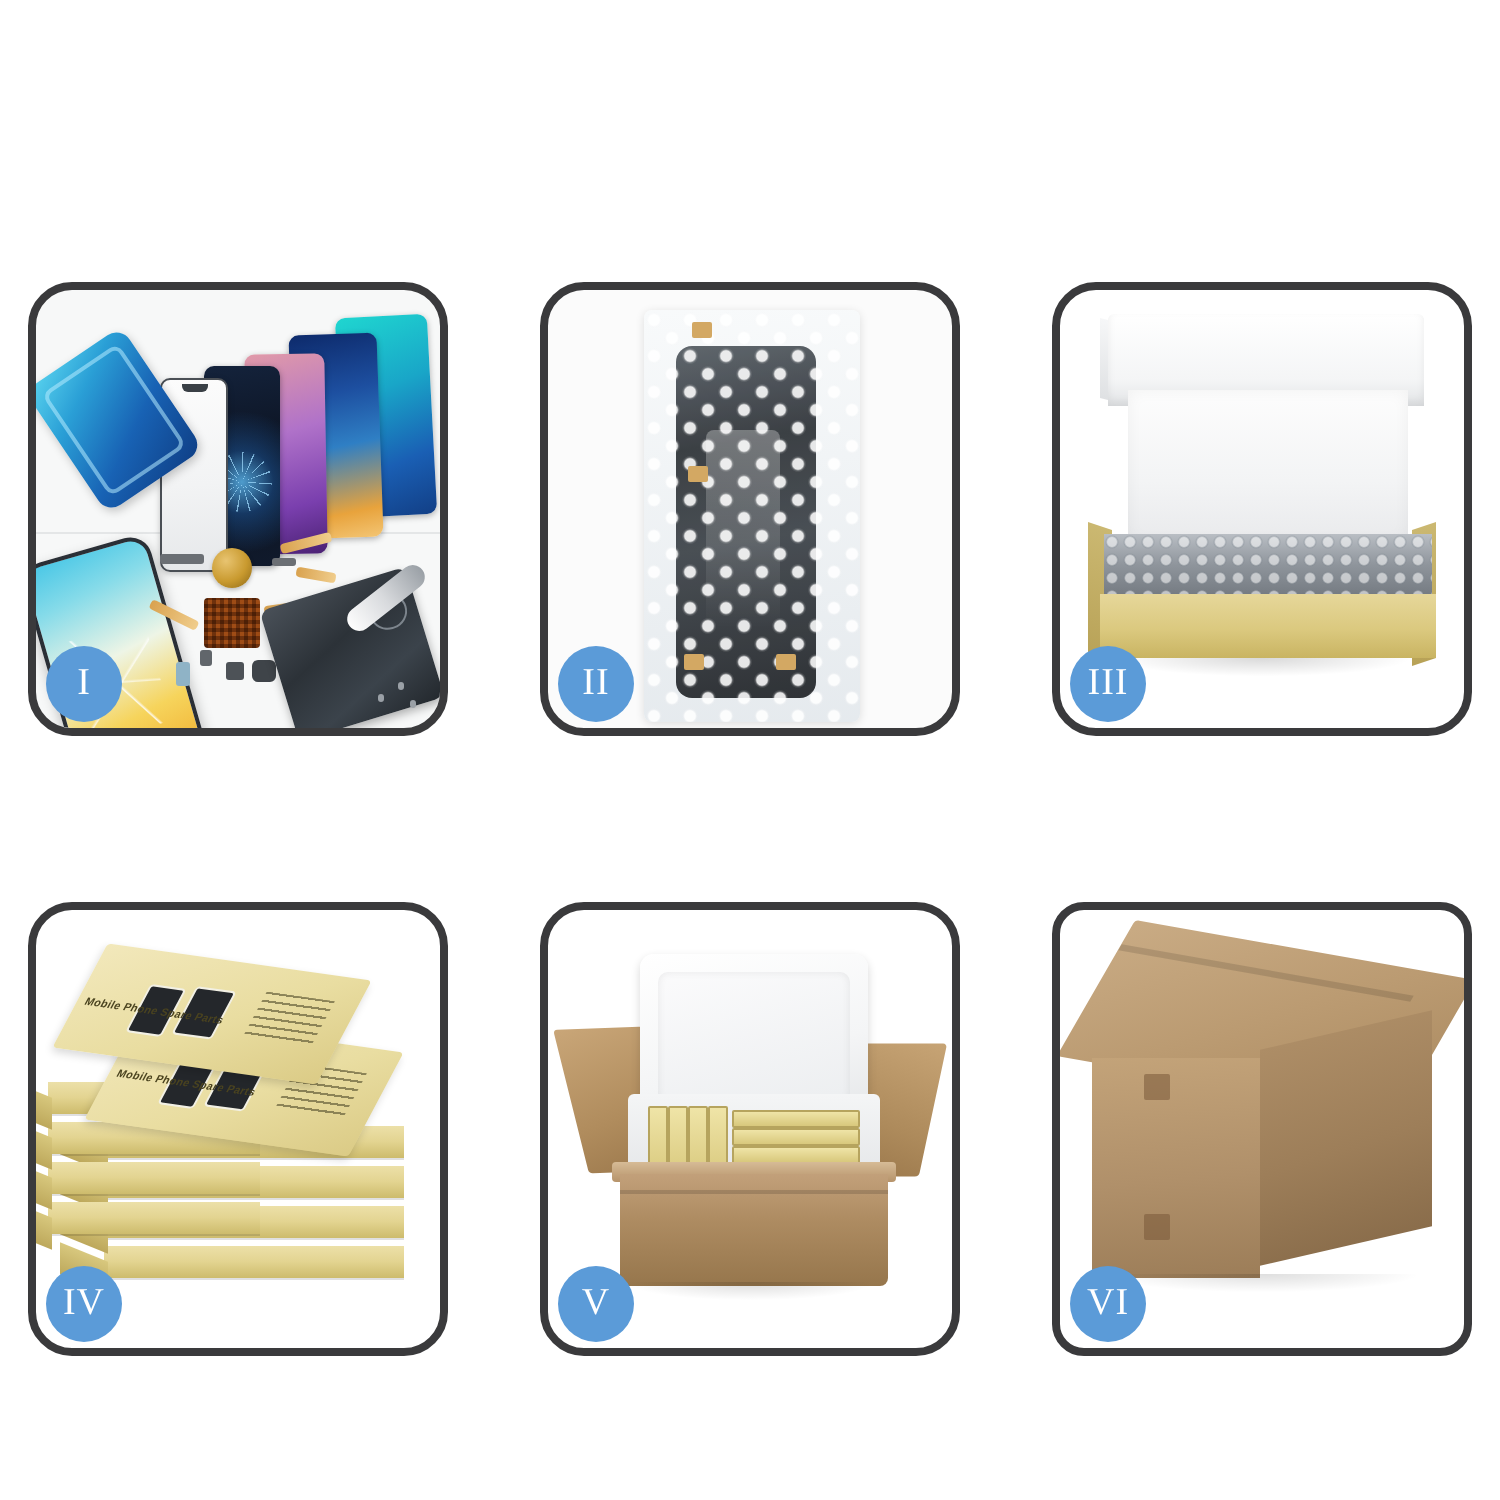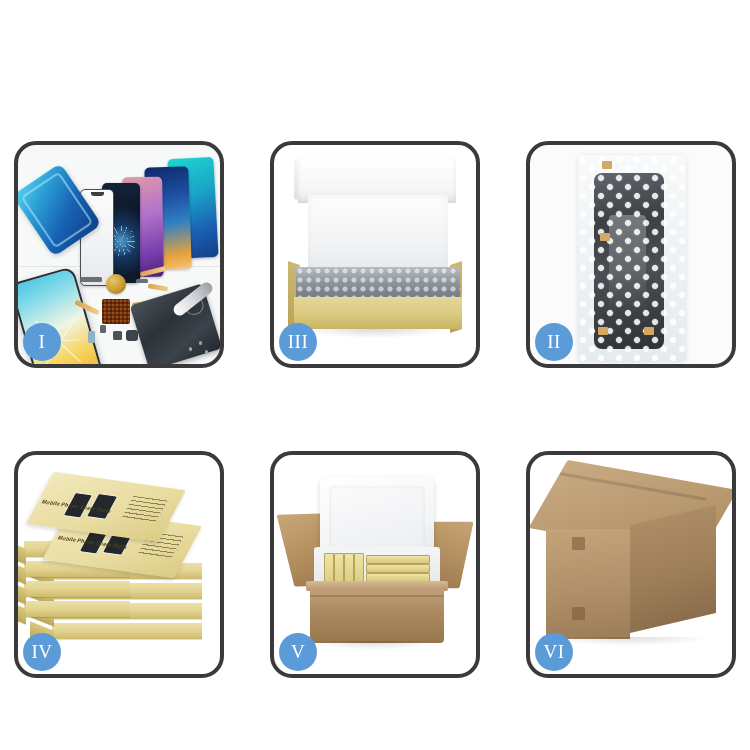--- a/index.html
+++ b/index.html
@@ -446,21 +446,21 @@
     position: absolute; left: 32px; top: 126px; width: 142px; height: 10px;
     background: linear-gradient(180deg,#d6bb96,#b6936a);
     border-radius: 2px;
   }
   .p5 .shadow {
     position: absolute; left: 40px; right: 40px; top: 186px; height: 9px;
     background: radial-gradient(ellipse at 50% 0%, rgba(0,0,0,.14), rgba(0,0,0,0) 72%);
   }
 
   
-  .p6 { background: #ffffff; }
+  .p6 { background: #ffffff; border-radius: 16px; }
   .p6 .top {
     position: absolute; left: 18px; top: 20px; width: 170px; height: 68px;
     background: linear-gradient(150deg,#c9ab84 0%,#bb9b72 50%,#ab8a60 100%);
     transform: skew(-30deg, 10deg);
     border-radius: 2px;
   }
   .p6 .seam {
     position: absolute; left: 30px; top: 30px; width: 146px; height: 3px;
     background: rgba(0,0,0,.12);
     transform: skew(-30deg, 10deg) rotate(0deg);
@@ -529,53 +529,53 @@
         <div class="flex" style="left:122px;top:124px;width:26px;height:5px;transform:rotate(-14deg);"></div>
         <div class="flex" style="left:130px;top:140px;width:20px;height:5px;transform:rotate(10deg);"></div>
 
         <div class="board"></div>
         <div class="tool"></div>
         <div class="screw" style="right:18px;top:196px;"></div>
         <div class="screw" style="right:28px;top:202px;"></div>
         <div class="screw" style="right:12px;top:205px;"></div>
       </div>
       <div class="badge">I</div>
+    </div>
+
+    <div class="panel p2">
+      <div class="stage">
+        <div class="bag">
+          <div class="inner">
+            <div class="cut"></div>
+          </div>
+          <div class="tapepc" style="left:24px;top:6px;"></div>
+          <div class="tapepc" style="left:22px;top:78px;"></div>
+          <div class="tapepc" style="left:20px;top:172px;"></div>
+          <div class="tapepc" style="left:66px;top:172px;"></div>
+          <div class="bubbles"></div>
+        </div>
+      </div>
+      <div class="badge">II</div>
     </div>
 
     <div class="panel p3">
       <div class="stage">
         <div class="lidflapL"></div>
         <div class="lidflapR"></div>
         <div class="lid"></div>
         <div class="foam"></div>
         <div class="boxsideL"></div>
         <div class="boxsideR"></div>
         <div class="tray">
           <div class="wrapbubbles"></div>
         </div>
         <div class="boxfront"></div>
         <div class="shadow"></div>
       </div>
       <div class="badge">III</div>
-    </div>
-
-    <div class="panel p2">
-      <div class="stage">
-        <div class="bag">
-          <div class="inner">
-            <div class="cut"></div>
-          </div>
-          <div class="tapepc" style="left:24px;top:6px;"></div>
-          <div class="tapepc" style="left:22px;top:78px;"></div>
-          <div class="tapepc" style="left:20px;top:172px;"></div>
-          <div class="tapepc" style="left:66px;top:172px;"></div>
-          <div class="bubbles"></div>
-        </div>
-      </div>
-      <div class="badge">II</div>
     </div>
 
     <div class="panel p4">
       <div class="stage">
         <div class="stack">
 
           <div class="sbox" style="left:34px;top:168px;"></div>
           <div class="sbox" style="left:34px;top:148px;"></div>
           <div class="sbox" style="left:34px;top:128px;"></div>
           <div class="sbox" style="left:34px;top:108px;"></div>

